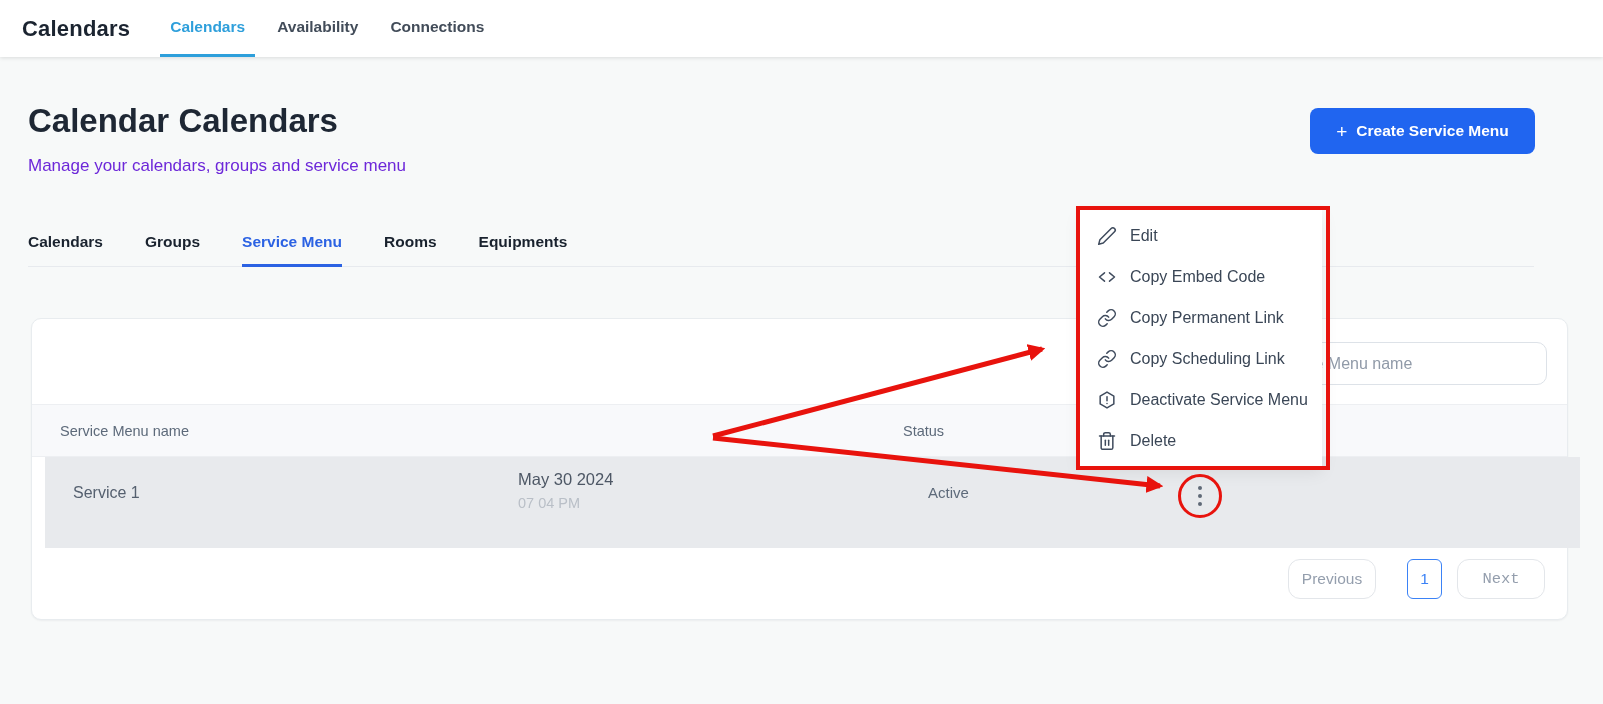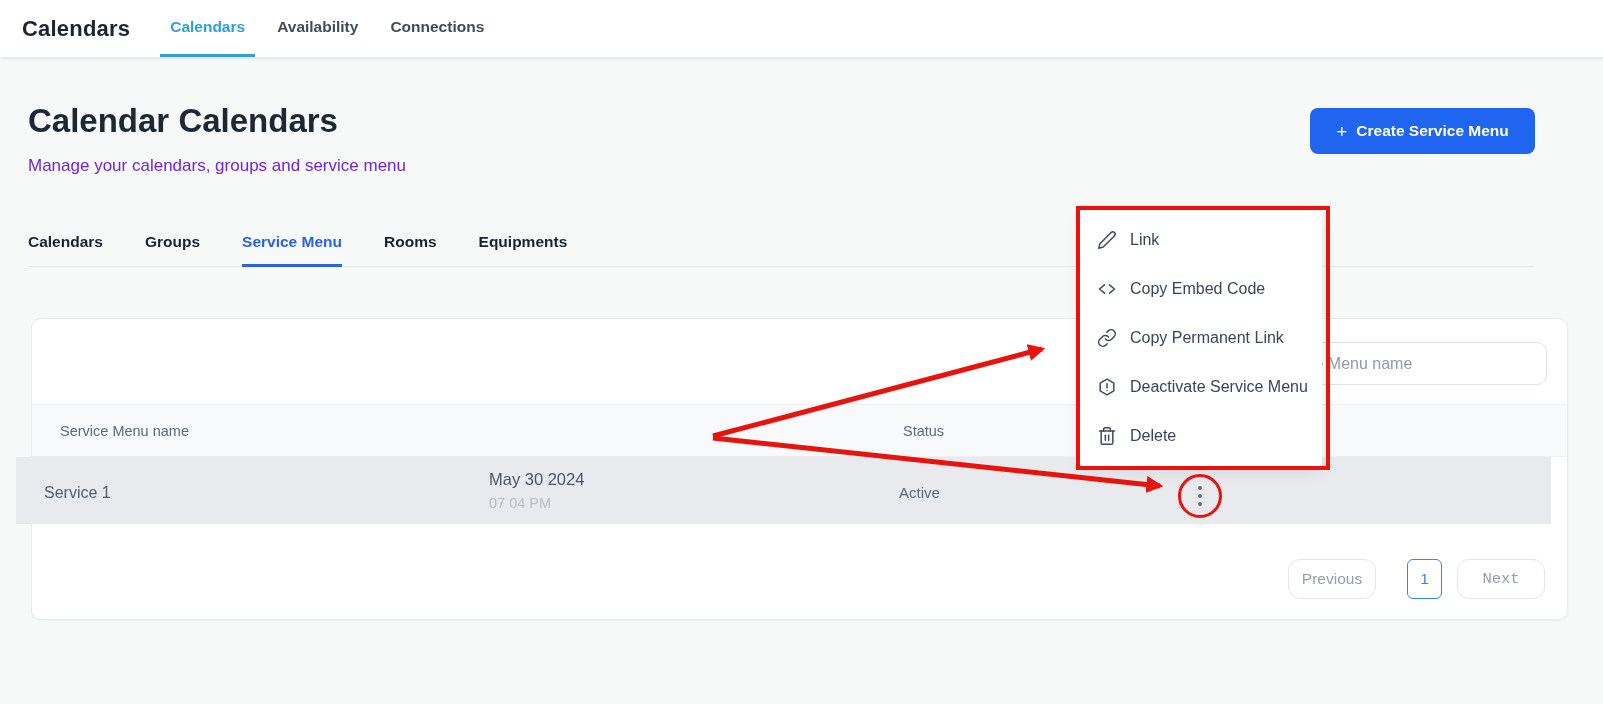--- a/index.html
+++ b/index.html
@@ -37,21 +37,21 @@
   .search-input { position:absolute; left:1255px; top:342px; width:292px; height:43px;
                   border:1.5px solid #dde2e8; border-radius:10px; padding:0 14px; font-size:16px;
                   color:#3a4656; background:#fff; z-index:2; font-family:"Liberation Sans",sans-serif; }
   .search-input::placeholder { color:#909aa8; }
 
   .thead { position:absolute; left:32px; top:404px; width:1535px; height:53px; background:#f8f9fb;
            border-top:1px solid #edeff2; border-bottom:1px solid #edeff2; z-index:2; }
   .thead span { position:absolute; top:0; height:53px; line-height:53px; font-size:14.5px; color:#5d6a7a; }
   .th-name { left:28px; } .th-date { left:473px; } .th-status { left:871px; }
 
-  .trow { position:absolute; left:16px; top:457px; width:1535px; height:67px; background:#e8eaed; z-index:2; }
+  .trow { position:absolute; left:45px; top:457px; width:1535px; height:91px; background:#e8eaed; z-index:2; }
   .td-name { position:absolute; left:28px; top:0; height:71px; line-height:71px; font-size:16px; color:#55606f; }
   .td-date1 { position:absolute; left:473px; top:13px; font-size:16.5px; color:#4d5765; }
   .td-date2 { position:absolute; left:473px; top:38px; font-size:14.5px; color:#b9bfc7; }
   .td-status { position:absolute; left:883px; top:0; height:71px; line-height:71px; font-size:15px; color:#5d6a7a; }
 
   
   .kebab-ring { position:absolute; left:1178px; top:474px; width:44px; height:44px; border:3.5px solid #e8130d;
                 border-radius:50%; z-index:55; display:flex; align-items:center; justify-content:center; }
   .kebab { display:flex; flex-direction:column; gap:4px; cursor:pointer; padding:4px; }
   .kebab i { width:4px; height:4px; border-radius:50%; background:#5f6977; display:block; }
@@ -133,35 +133,42 @@
 
   <button class="pg-btn pg-prev">Previous</button>
   <button class="pg-btn pg-page">1</button>
   <button class="pg-btn pg-next">Next</button>
 
   <div class="ctx">
     <div class="ctx-item">
       <svg viewBox="0 0 24 24">
         <path d="M17 3a2.8 2.8 0 0 1 4 4L7.5 20.5 2 22l1.5-5.5L17 3z"></path>
       </svg>
-      <span>Link</span>
+      <span>Edit</span>
     </div>
     <div class="ctx-item">
       <svg viewBox="0 0 24 24">
         <polyline points="15 17 21 12 15 7"></polyline>
           <polyline points="9 7 3 12 9 17"></polyline>
       </svg>
       <span>Copy Embed Code</span>
     </div>
     <div class="ctx-item">
       <svg viewBox="0 0 24 24">
         <path d="M10 13a5 5 0 0 0 7.54.54l3-3a5 5 0 0 0-7.07-7.07l-1.72 1.71"></path>
         <path d="M14 11a5 5 0 0 0-7.54-.54l-3 3a5 5 0 0 0 7.07 7.07l1.71-1.71"></path>
       </svg>
       <span>Copy Permanent Link</span>
+    </div>
+    <div class="ctx-item">
+      <svg viewBox="0 0 24 24">
+        <path d="M10 13a5 5 0 0 0 7.54.54l3-3a5 5 0 0 0-7.07-7.07l-1.72 1.71"></path>
+        <path d="M14 11a5 5 0 0 0-7.54-.54l-3 3a5 5 0 0 0 7.07 7.07l1.71-1.71"></path>
+      </svg>
+      <span>Copy Scheduling Link</span>
     </div>
     <div class="ctx-item">
       <svg viewBox="0 0 24 24">
         <path d="M12 2.5l8.2 4.75v9.5L12 21.5l-8.2-4.75v-9.5L12 2.5z"></path>
         <line x1="12" y1="8" x2="12" y2="13"></line>
           <line x1="12" y1="16.2" x2="12" y2="16.3"></line>
       </svg>
       <span>Deactivate Service Menu</span>
     </div>
     <div class="ctx-item">

